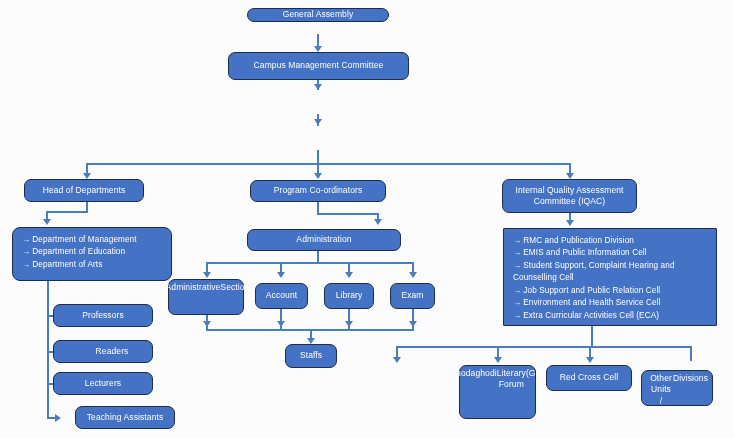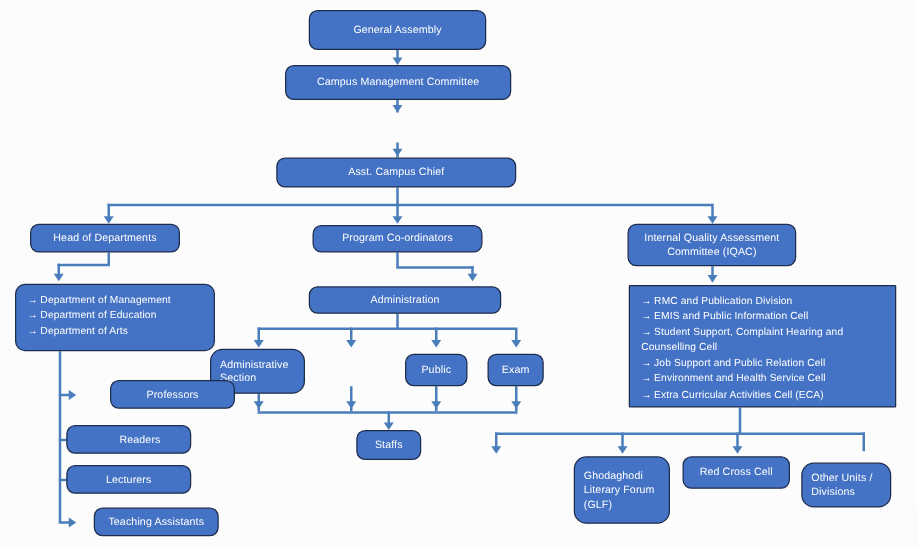--- a/index.html
+++ b/index.html
@@ -38,24 +38,23 @@
     display: block;
     text-align: left;
     justify-content: flex-start;
     padding: 6px 8px 6px 9px;
     border-radius: 8px;
   }
   .node.list.sharp {
     border-radius: 1px;
   }
   .node.multiline {
-    flex-direction: column;
+    flex-direction: row;
     align-items: flex-start;
     justify-content: center;
-    border-radius: 10px;
   }
 
   .list-row {
     display: block;
     white-space: nowrap;
     font-size: 8.2px;
     line-height: 1.52;
   }
   .list-row.wrap {
     white-space: normal;
@@ -163,32 +162,29 @@
   <div class="conn v" style="left:591px; top:326px; height:21px;"></div>
   <div class="conn h" style="left:396px; top:346px; width:296px;"></div>
   <div class="conn v" style="left:396px; top:346px; height:15px;"></div>
   <div class="conn v" style="left:497px; top:346px; height:15px;"></div>
   <div class="conn v" style="left:589px; top:346px; height:15px;"></div>
   <div class="conn v" style="left:690px; top:346px; height:15px;"></div>
   <div class="arrowhead down" style="left:393px; top:357px;"></div>
   <div class="arrowhead down" style="left:494px; top:357px;"></div>
   <div class="arrowhead down" style="left:586px; top:357px;"></div>
 
-  <div class="node" style="left:247px; top:8px; width:142px; height:32px;">
+  <div class="node" style="left:247px; top:8px; width:142px; height:14px;">
     <span>General Assembly</span>
   </div>
 
   <div class="node" style="left:228px; top:52px; width:181px; height:28px;">
     <span>Campus Management Committee</span>
   </div>
 
 
-  <div class="node" style="left:221px; top:126px; width:192px; height:24px;">
-    <span>Asst. Campus Chief</span>
-  </div>
 
   <div class="node" style="left:24px; top:179px; width:120px; height:23px;">
     <span>Head of Departments</span>
   </div>
 
   <div class="node" style="left:250px; top:180px; width:136px; height:22px;">
     <span>Program  Co-ordinators</span>
   </div>
 
   <div class="node" style="left:502px; top:179px; width:135px; height:34px; flex-direction:column; justify-content:center;">
@@ -231,34 +227,37 @@
     <span class="list-row">
       <span class="arrow-glyph">→</span><span>Extra Curricular Activities Cell (ECA)</span>
     </span>
   </div>
 
   <div class="node multiline" style="left:168px; top:279px; width:76px; height:36px; padding-left:7px;">
     <span>Administrative</span>
     <span>Section</span>
   </div>
 
+  <div class="node" style="left:255px; top:283px; width:53px; height:26px;">
+    <span>Account</span>
+  </div>
 
   <div class="node" style="left:324px; top:283px; width:50px; height:26px;">
-    <span>Public</span>
+    <span>Library</span>
   </div>
 
   <div class="node" style="left:390px; top:283px; width:45px; height:26px;">
     <span>Exam</span>
   </div>
 
   <div class="node" style="left:285px; top:344px; width:52px; height:24px;">
     <span>Staffs</span>
   </div>
 
-  <div class="node" style="left:53px; top:304px; width:100px; height:23px;margin-left:35px;">
+  <div class="node" style="left:53px; top:304px; width:100px; height:23px;">
     <span>Professors</span>
   </div>
 
   <div class="node" style="left:53px; top:340px; width:100px; height:23px;padding-left:22px;">
     <span>Readers</span>
   </div>
 
   <div class="node" style="left:53px; top:372px; width:100px; height:23px;">
     <span>Lecturers</span>
   </div>

